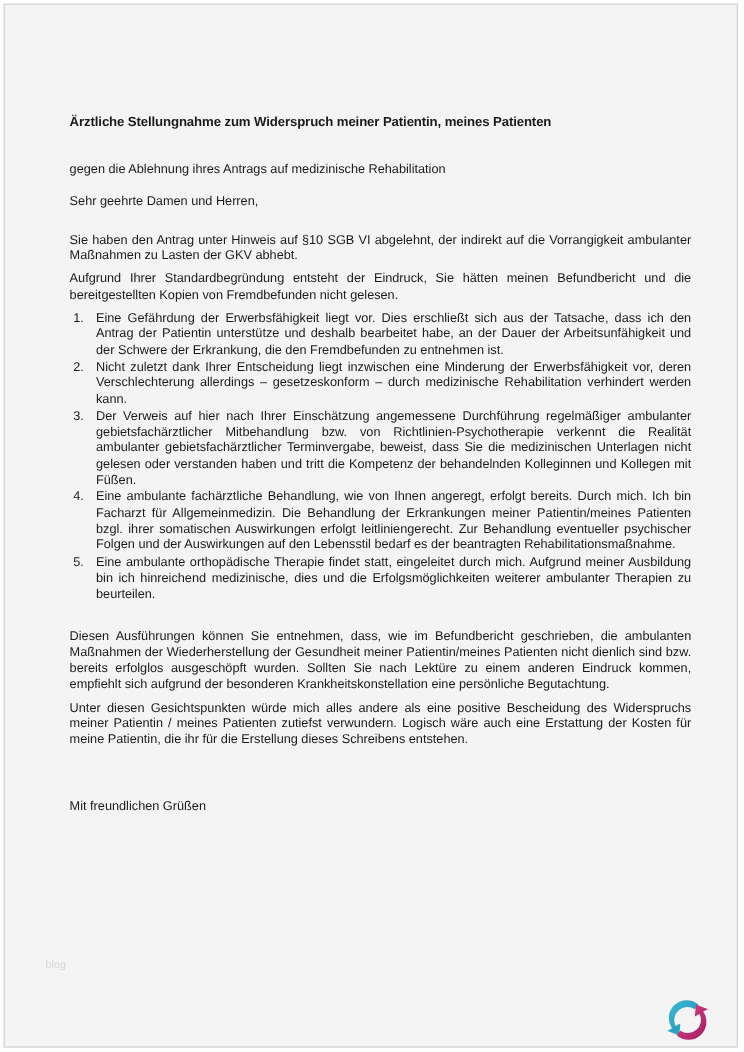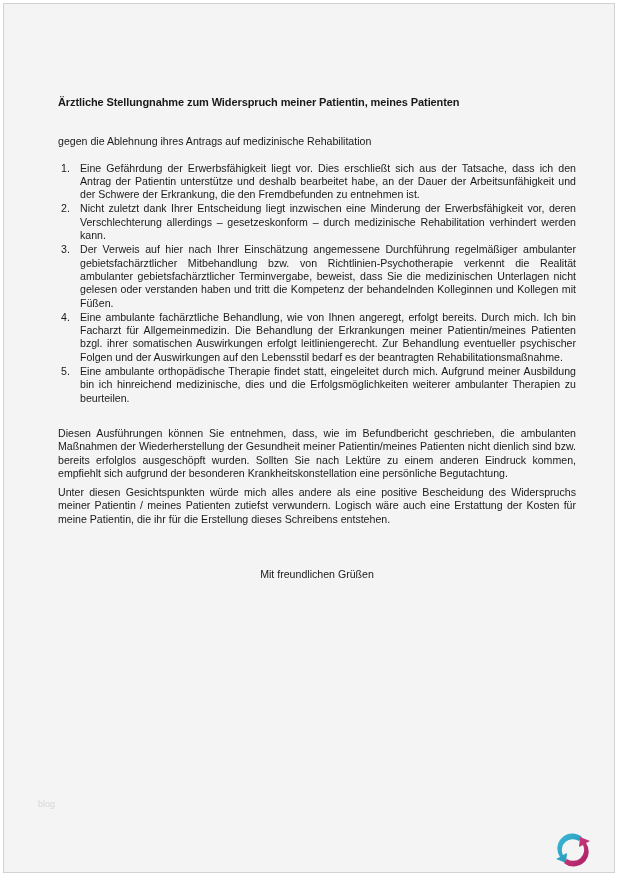--- a/index.html
+++ b/index.html
@@ -20,35 +20,38 @@
     color: #1a1a1a;
     font-size: 10.6px; line-height: 13.3px;
   }
   .title { font-weight: bold; font-size: 11px; margin: 0 0 26px 0; letter-spacing: -0.1px; }
   .subject { margin: 17px 0 13px 0; }
   .salutation { margin: 0 0 19px 0; }
   p { margin: 0 0 6px 0; text-align: justify; }
   ol { margin: 0 0 22px 0; padding: 0; list-style: none; }
   ol li { position: relative; padding-left: 22px; text-align: justify; margin-bottom: 1px; }
   ol li .num { position: absolute; left: 3px; top: 0; }
-  .closing { margin-top: 42px; text-align: center; }
+  .closing { margin-top: 42px; }
   .watermark {
     position: absolute; left: 38px; top: 799px;
     color: #d6d6d6; font-size: 9px;
   }
   .logo { position: absolute; left: 552px; top: 829px; width: 42px; height: 42px; }
 </style>
 </head>
 <body>
 
 <div class="page">
   <div class="content">
     <div class="title">Ärztliche Stellungnahme zum Widerspruch meiner Patientin, meines Patienten</div>
     <div class="subject">gegen die Ablehnung ihres Antrags auf medizinische Rehabilitation</div>
+    <div class="salutation">Sehr geehrte Damen und Herren,</div>
 
+    <p>Sie haben den Antrag unter Hinweis auf §10 SGB VI abgelehnt, der indirekt auf die Vorrangigkeit ambulanter Maßnahmen zu Lasten der GKV abhebt.</p>
+    <p>Aufgrund Ihrer Standardbegründung entsteht der Eindruck, Sie hätten meinen Befundbericht und die bereitgestellten Kopien von Fremdbefunden nicht gelesen.</p>
 
     <ol>
       <li>
         <span class="num">1.</span>
         <span>Eine Gefährdung der Erwerbsfähigkeit liegt vor. Dies erschließt sich aus der Tatsache, dass ich den Antrag der Patientin unterstütze und deshalb bearbeitet habe, an der Dauer der Arbeitsunfähigkeit und der Schwere der Erkrankung, die den Fremdbefunden zu entnehmen ist.</span>
       </li>
       <li>
         <span class="num">2.</span>
         <span>Nicht zuletzt dank Ihrer Entscheidung liegt inzwischen eine Minderung der Erwerbsfähigkeit vor, deren Verschlechterung allerdings – gesetzeskonform – durch medizinische Rehabilitation verhindert werden kann.</span>
       </li>

